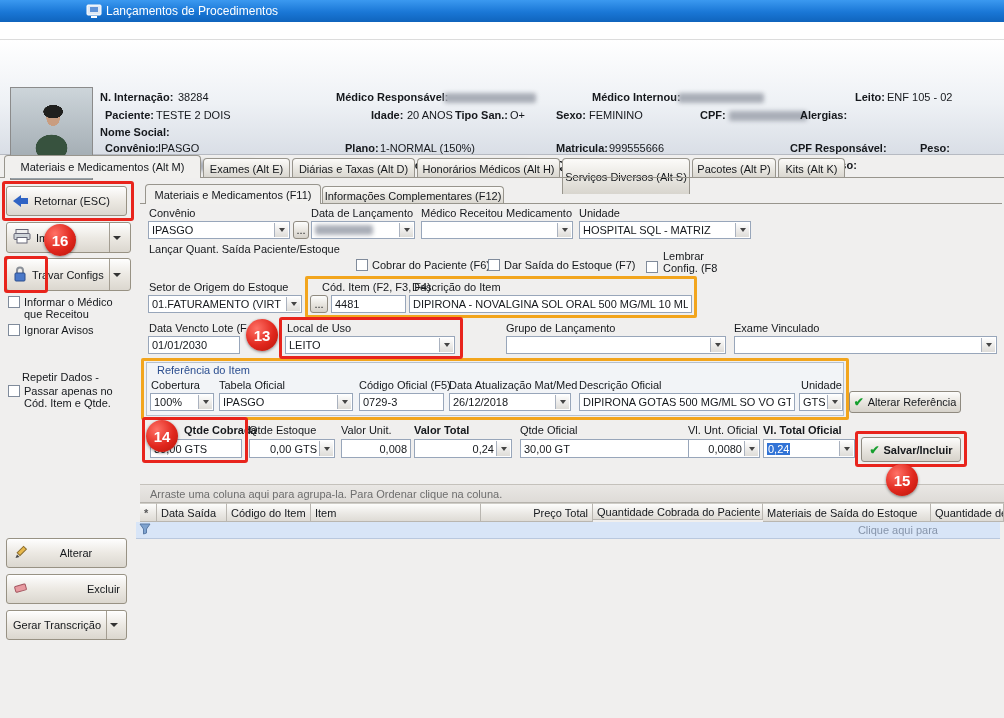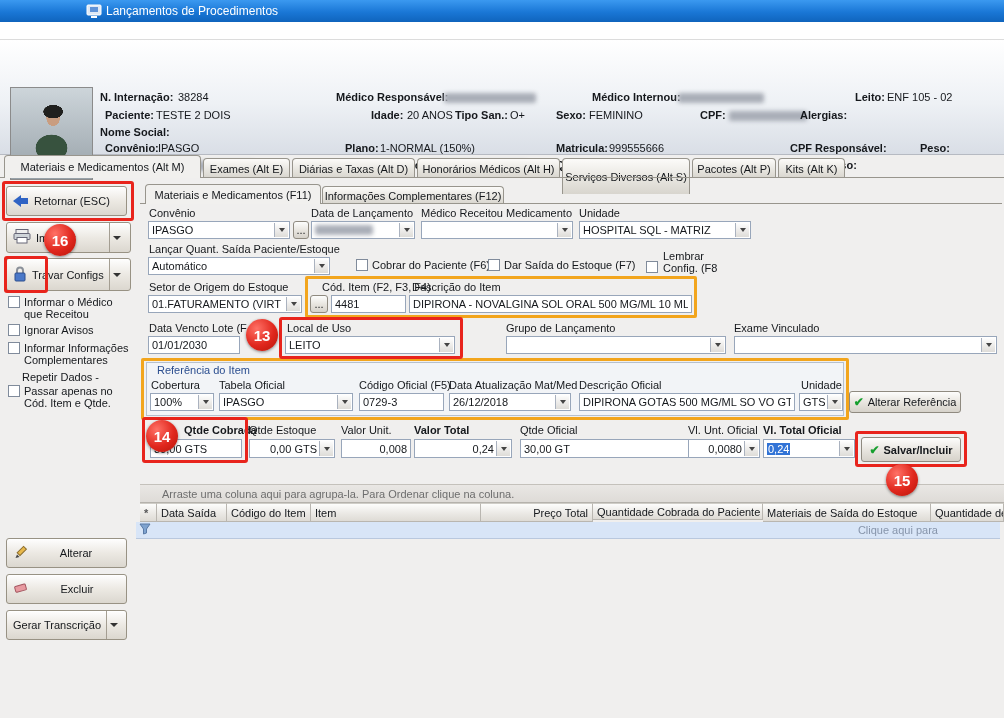--- a/index.html
+++ b/index.html
@@ -39,21 +39,21 @@
   .ra .v{text-align:right}
   .sel{background:#3173d6;color:#fff;padding:0 1px}
   .btn3{display:flex;align-items:center;justify-content:center;gap:4px;border:1px solid #8f8a80;border-radius:3px;
     background:linear-gradient(180deg,#fdfdfc,#e9e6e0 50%,#d6d2ca);font-size:11px;white-space:nowrap}
   .gchk{color:#169f2e;font-weight:bold;font-size:12px;line-height:12px}
   .larr{position:relative;width:16px;height:12px;flex:0 0 16px}
   .larr::before{content:"";position:absolute;left:0;top:0;border-top:6px solid transparent;border-bottom:6px solid transparent;border-right:8px solid #2f63c4}
   .larr::after{content:"";position:absolute;left:7px;top:3px;width:8px;height:6px;background:#2f63c4}
   .grp{border:1px solid #b6c0ce;background:#f2f4f7}
   .grptitle{color:#2a4d8f}
-  .gband{background:linear-gradient(180deg,#e9e7e4,#dedbd7);border-top:1px solid #c4c1bb;border-bottom:1px solid #b5b2ac;color:#6e6e6e;display:flex;align-items:center;padding-left:22px}
+  .gband{background:linear-gradient(180deg,#e9e7e4,#dedbd7);border-top:1px solid #c4c1bb;border-bottom:1px solid #b5b2ac;color:#6e6e6e;display:flex;align-items:center;padding-left:10px}
   .gh{display:flex;align-items:center;padding:0 4px;background:linear-gradient(180deg,#fdfdfc,#ebe9e5 55%,#dedbd5);
     border-right:1px solid #b9b6b0;border-bottom:1px solid #b9b6b0;border-top:1px solid #cfcdc7;overflow:hidden;white-space:nowrap}
   .gh.rh{justify-content:flex-end}
   .frow{background:#d8e5f7;border-bottom:1px solid #b9c8de;display:flex;align-items:center}
   .fhint{color:#8795ab;margin-left:auto;padding-right:62px;white-space:nowrap}
   .rbx{border:3px solid #e8241c;border-radius:3px;pointer-events:none;z-index:40}
   .obx{border:3px solid #f2a51d;border-radius:2px;pointer-events:none;z-index:39}
   .badge{width:32px;height:32px;border-radius:50%;background:radial-gradient(circle at 34% 30%,#ff7166,#e0271d 55%,#b61408);
     color:#fff;font-weight:bold;font-size:15px;display:flex;align-items:center;justify-content:center;pointer-events:none;z-index:41;box-shadow:0 1px 3px rgba(0,0,0,.45)}
 </style>
@@ -153,41 +153,37 @@
         </svg></span>
     <span>Travar Configs</span>
     <span class="ddsec">
         <i class="tri"></i>
       </span>
   </div>
   <div class="abs scheck" style="left:8px;top:324px;width:124px">
     <span class="cb"></span>
     <span>Ignorar Avisos</span>
   </div>
-  <div class="abs scheck" style="left:8px;top:342px;width:124px">
-    <span class="cb"></span>
-    <span style="white-space:normal">Informar Informações Complementares</span>
-  </div>
   <span class="abs lbl" style="left:22px;top:371px">Repetir Dados -</span>
   <div class="abs scheck" style="left:8px;top:385px;width:116px">
     <span class="cb"></span>
     <span style="white-space:normal">Passar apenas no Cód. Item e Qtde.</span>
   </div>
   <div class="abs sbtn" style="left:6px;top:538px;width:121px;height:30px">
     <span><svg width="14" height="14">
           <rect x="5.5" y="0.5" width="4" height="9" fill="#e8b84b" stroke="#8a6d2f" transform="rotate(45 7 7)"></rect>
           <polygon points="2.5,13 4,9.5 6.5,12" fill="#444"></polygon>
         </svg></span>
     <span style="flex:1;text-align:center">Alterar</span>
   </div>
   <div class="abs sbtn" style="left:6px;top:574px;width:121px;height:30px">
     <span><svg width="16" height="12">
           <rect x="2" y="3" width="11" height="6" rx="1" fill="#e89aa0" stroke="#a3555f" transform="rotate(-15 8 6)"></rect>
         </svg></span>
-    <span style="flex:1;text-align:center">Excluir</span>
+    <span style="flex:1;text-align:right">Excluir</span>
   </div>
   <div class="abs sbtn" style="left:6px;top:610px;width:121px;height:30px">
     <span style="flex:1;text-align:center">Gerar Transcrição</span>
     <span class="ddsec">
         <i class="tri"></i>
       </span>
   </div>
 
   <div class="abs hline" style="left:140px;top:203px;width:862px;z-index:1"></div>
   <div class="abs tab on" style="left:145px;top:184px;width:176px;height:20px">Materiais e Medicamentos (F11)</div>
@@ -211,24 +207,20 @@
   <div class="abs fld combo" style="left:421px;top:221px;width:152px">
     <span class="v"></span>
     <span class="cdd"></span>
   </div>
   <div class="abs fld combo" style="left:579px;top:221px;width:172px">
     <span class="v">HOSPITAL SQL - MATRIZ</span>
     <span class="cdd"></span>
   </div>
 
   <span class="abs lbl" style="left:149px;top:243px">Lançar Quant. Saída Paciente/Estoque</span>
-  <div class="abs fld combo" style="left:148px;top:257px;width:182px">
-    <span class="v">Automático</span>
-    <span class="cdd"></span>
-  </div>
   <div class="abs scheck" style="left:356px;top:259px">
     <span class="cb"></span>
     <span>Cobrar do Paciente (F6)</span>
   </div>
   <div class="abs scheck" style="left:488px;top:259px">
     <span class="cb"></span>
     <span>Dar Saída do Estoque (F7)</span>
   </div>
   <span class="abs cb" style="left:646px;top:261px"></span>
   <span class="abs lbl" style="left:663px;top:250px;width:62px;white-space:normal;line-height:12px">Lembrar Config. (F8</span>

